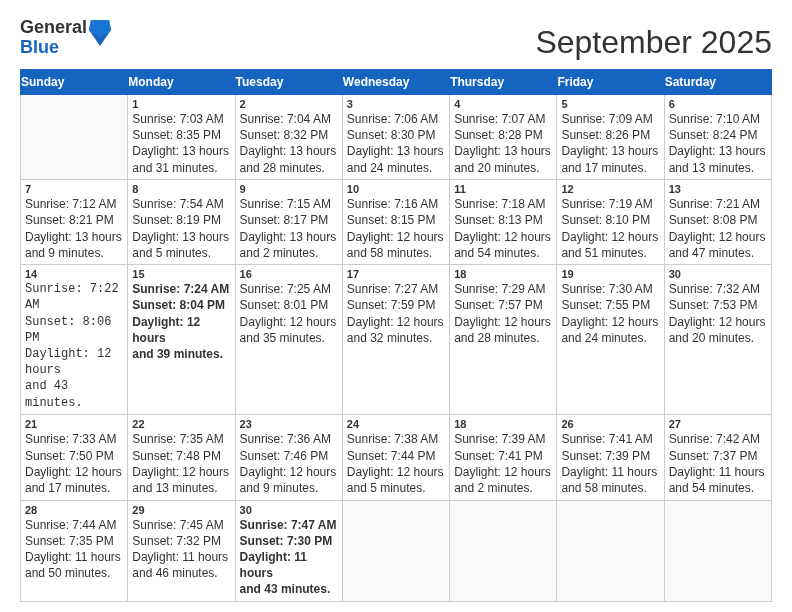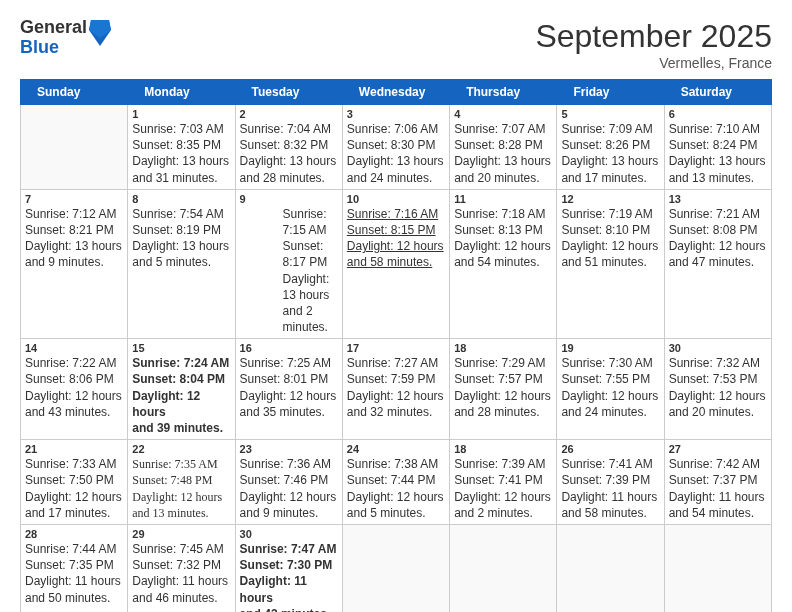--- a/index.html
+++ b/index.html
@@ -29,20 +29,21 @@
     }
     .logo-text {
       font-size: 18px;
       font-weight: bold;
       line-height: 1.1;
     }
     .logo-text .general { color: #333; }
     .logo-text .blue { color: #1565c0; }
     .title-block {
       text-align: right;
+      margin-top: 6px;
     }
     .month-title {
       font-size: 32px;
       color: #333;
       font-weight: normal;
     }
     .location {
       font-size: 14px;
       color: #555;
     }
@@ -51,21 +52,21 @@
       border-collapse: collapse;
       width: 100%;
       flex: 1;
       table-layout: fixed;
     }
     .calendar th {
       background-color: #1565c0;
       color: #fff;
       font-size: 12px;
       font-weight: bold;
-      padding: 5px 16px;
+      padding: 5px 0;
       border: 1px solid #1565c0;
       text-align: left;
     }
     .calendar td {
       border: 1px solid #ccc;
       vertical-align: top;
       padding: 3px 4px;
       font-size: 9.5px;
       color: #333;
       height: 82px;
@@ -99,21 +100,20 @@
           </span>
           <svg width="22" height="26" viewBox="0 0 22 26" style="margin-left:2px;margin-top:-10px;">
             <polygon points="2,0 20,0 22,10 11,26 0,10" fill="#1565c0"></polygon>
             <polygon points="2,0 20,0 22,10 11,18 0,10" fill="#1976d2"></polygon>
           </svg>
         </div>
       </div>
     </div>
     <div class="title-block">
       <div class="month-title">September 2025</div>
-      <div class="location">Vermelles, France</div>
     </div>
   </div>
 
   <table class="calendar">
     <thead>
       <tr>
       <th>Sunday</th>
           <th>Monday</th>
           <th>Tuesday</th>
           <th>Wednesday</th>
@@ -178,28 +178,28 @@
           </td>
           <td>
             <span class="day-num">8</span>
             <div class="cell-info" style="white-space: pre-line;">Sunrise: 7:54 AM
 Sunset: 8:19 PM
 Daylight: 13 hours
 and 5 minutes.</div>
           </td>
           <td>
             <span class="day-num">9</span>
-            <div class="cell-info" style="white-space: pre-line; margin-left: 43px;">Sunrise: 7:15 AM
+            <div class="cell-info" style="white-space: pre-line;">Sunrise: 7:15 AM
 Sunset: 8:17 PM
 Daylight: 13 hours
 and 2 minutes.</div>
           </td>
           <td>
             <span class="day-num">10</span>
-            <div class="cell-info" style="white-space: pre-line; text-decoration: underline;">Sunrise: 7:16 AM
+            <div class="cell-info" style="white-space: pre-line;">Sunrise: 7:16 AM
 Sunset: 8:15 PM
 Daylight: 12 hours
 and 58 minutes.</div>
           </td>
           <td>
             <span class="day-num">11</span>
             <div class="cell-info" style="white-space: pre-line;">Sunrise: 7:18 AM
 Sunset: 8:13 PM
 Daylight: 12 hours
 and 54 minutes.</div>
@@ -215,21 +215,21 @@
             <span class="day-num">13</span>
             <div class="cell-info" style="white-space: pre-line;">Sunrise: 7:21 AM
 Sunset: 8:08 PM
 Daylight: 12 hours
 and 47 minutes.</div>
           </td>
         </tr>
         <tr>
           <td>
             <span class="day-num">14</span>
-            <div class="cell-info" style="white-space: pre-line;">Sunrise: 7:22 AM
+            <div class="cell-info" style="white-space: pre-line; font-family: Liberation Mono, monospace;">Sunrise: 7:22 AM
 Sunset: 8:06 PM
 Daylight: 12 hours
 and 43 minutes.</div>
           </td>
           <td>
             <span class="day-num">15</span>
             <div class="cell-info" style="white-space: pre-line; font-weight: bold;">Sunrise: 7:24 AM
 Sunset: 8:04 PM
 Daylight: 12 hours
 and 39 minutes.</div>
@@ -273,21 +273,21 @@
         <tr>
           <td>
             <span class="day-num">21</span>
             <div class="cell-info" style="white-space: pre-line;">Sunrise: 7:33 AM
 Sunset: 7:50 PM
 Daylight: 12 hours
 and 17 minutes.</div>
           </td>
           <td>
             <span class="day-num">22</span>
-            <div class="cell-info" style="white-space: pre-line; font-family: Liberation Serif, serif;">Sunrise: 7:35 AM
+            <div class="cell-info" style="white-space: pre-line;">Sunrise: 7:35 AM
 Sunset: 7:48 PM
 Daylight: 12 hours
 and 13 minutes.</div>
           </td>
           <td>
             <span class="day-num">23</span>
             <div class="cell-info" style="white-space: pre-line;">Sunrise: 7:36 AM
 Sunset: 7:46 PM
 Daylight: 12 hours
 and 9 minutes.</div>

